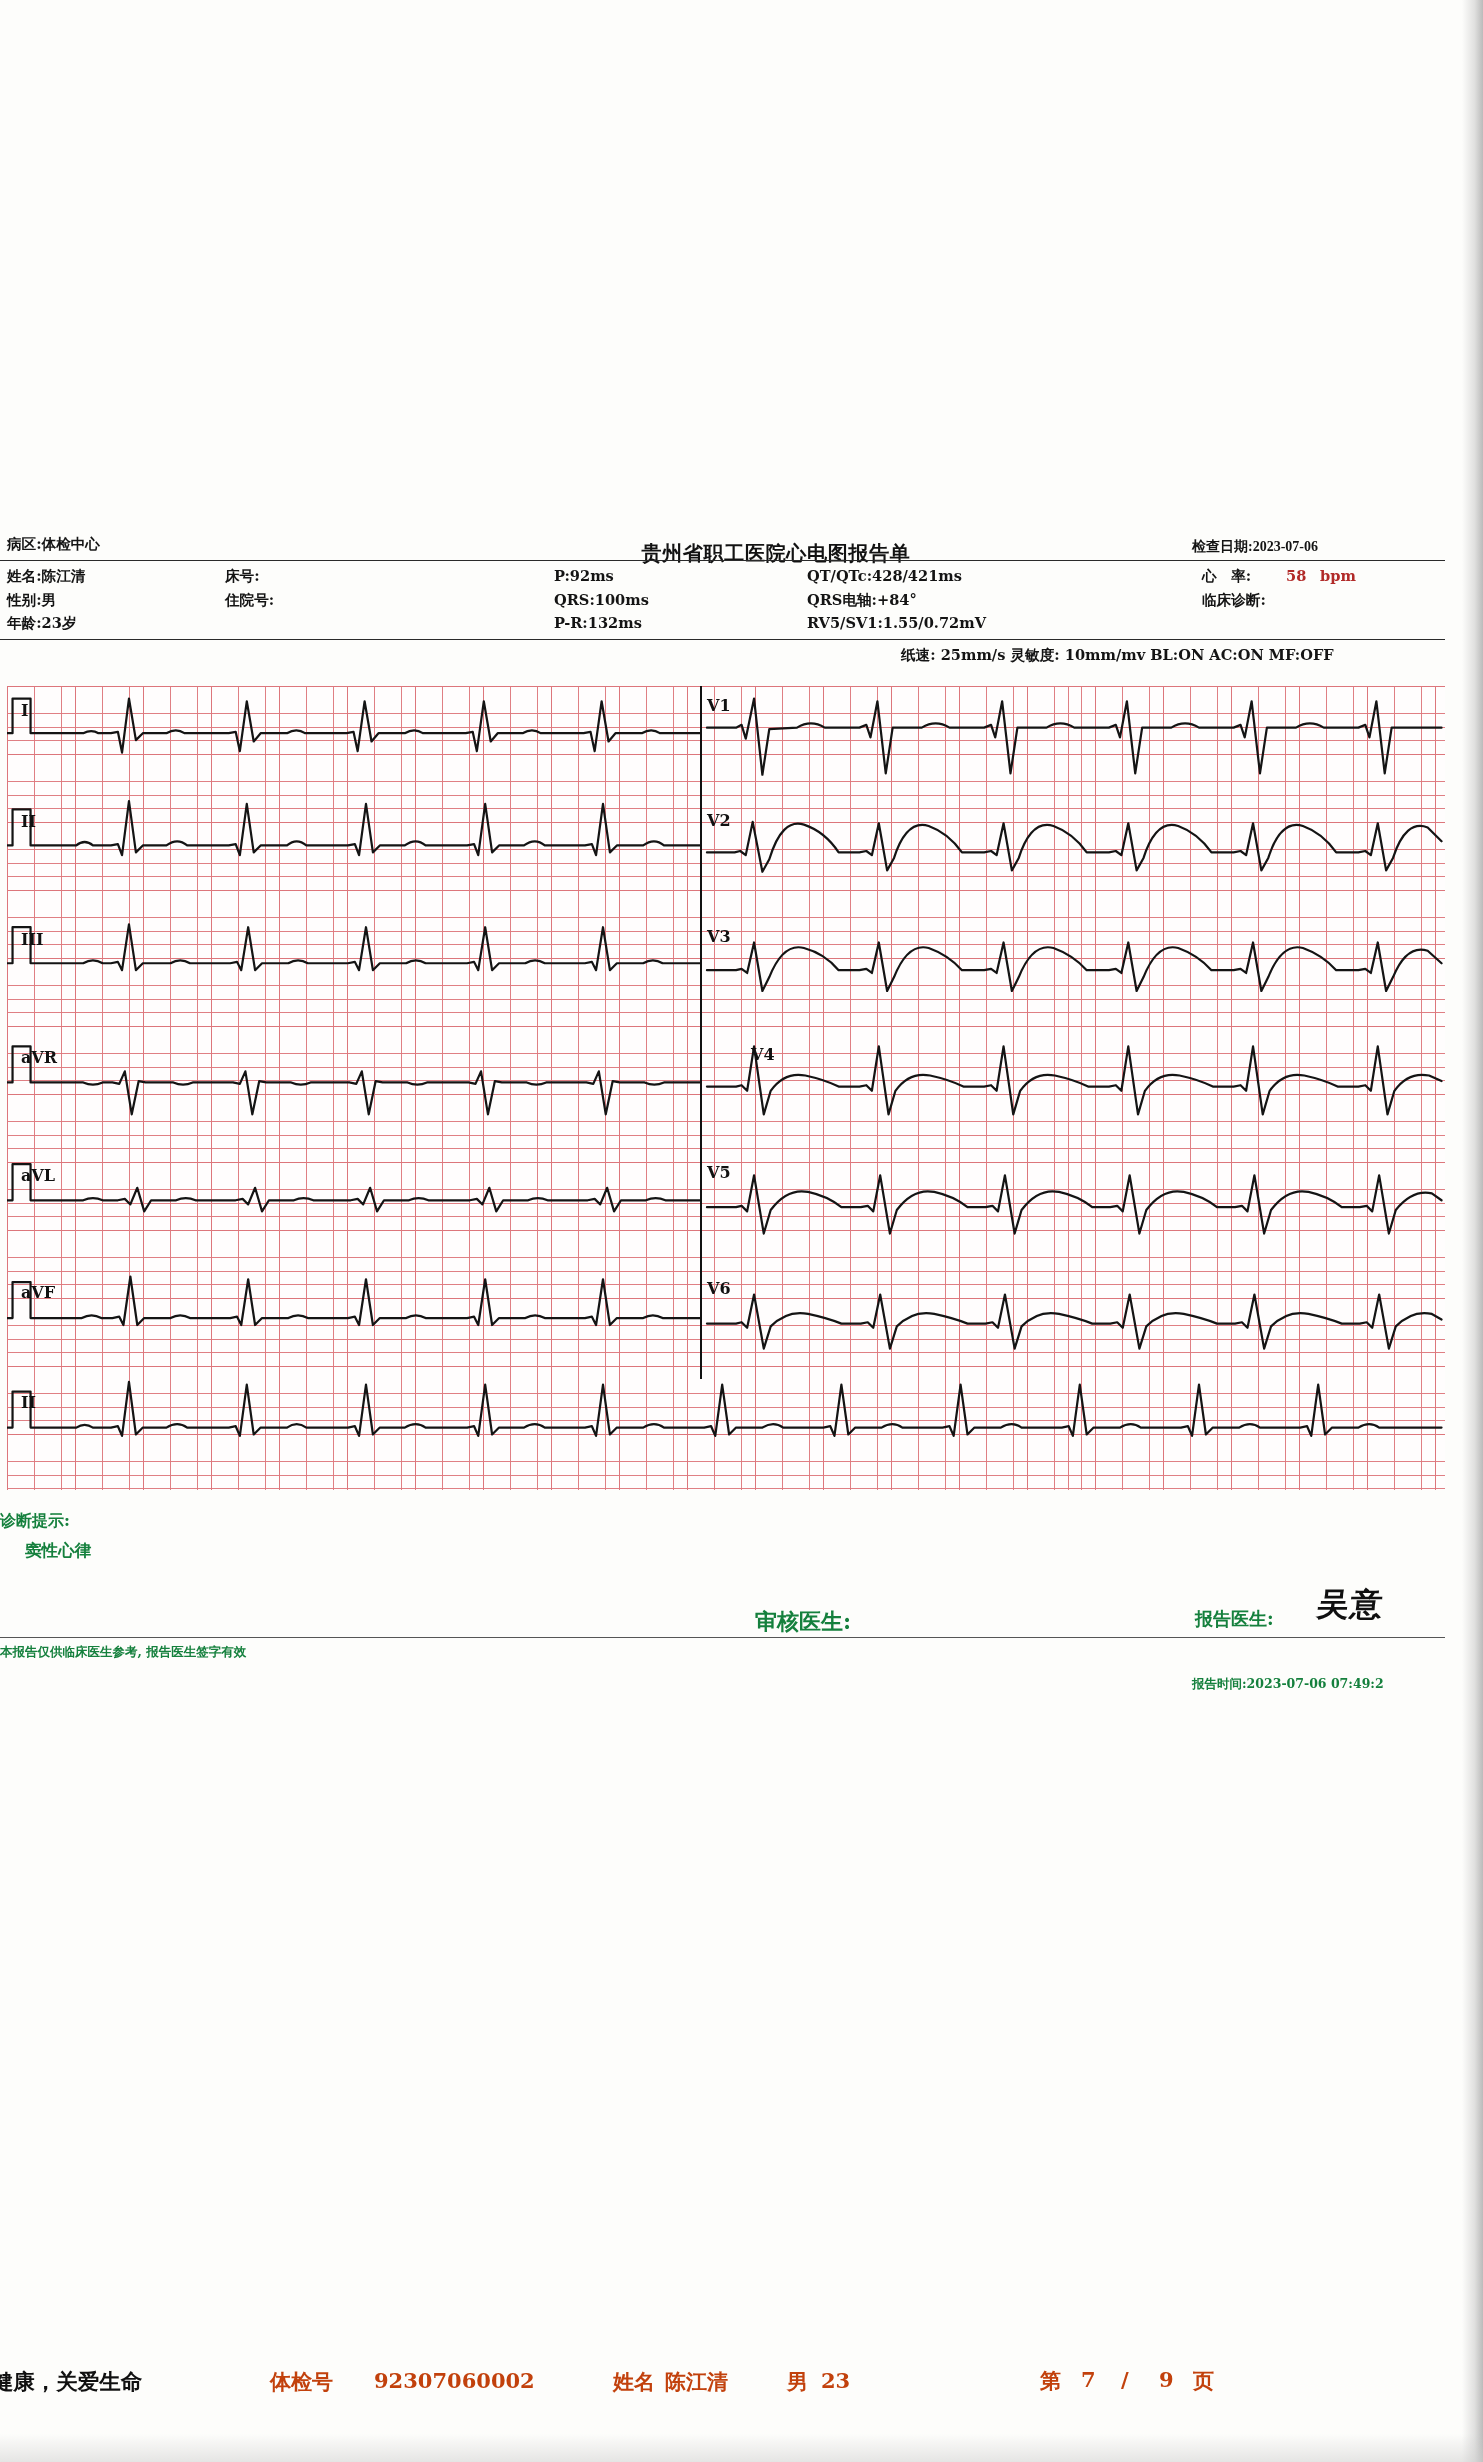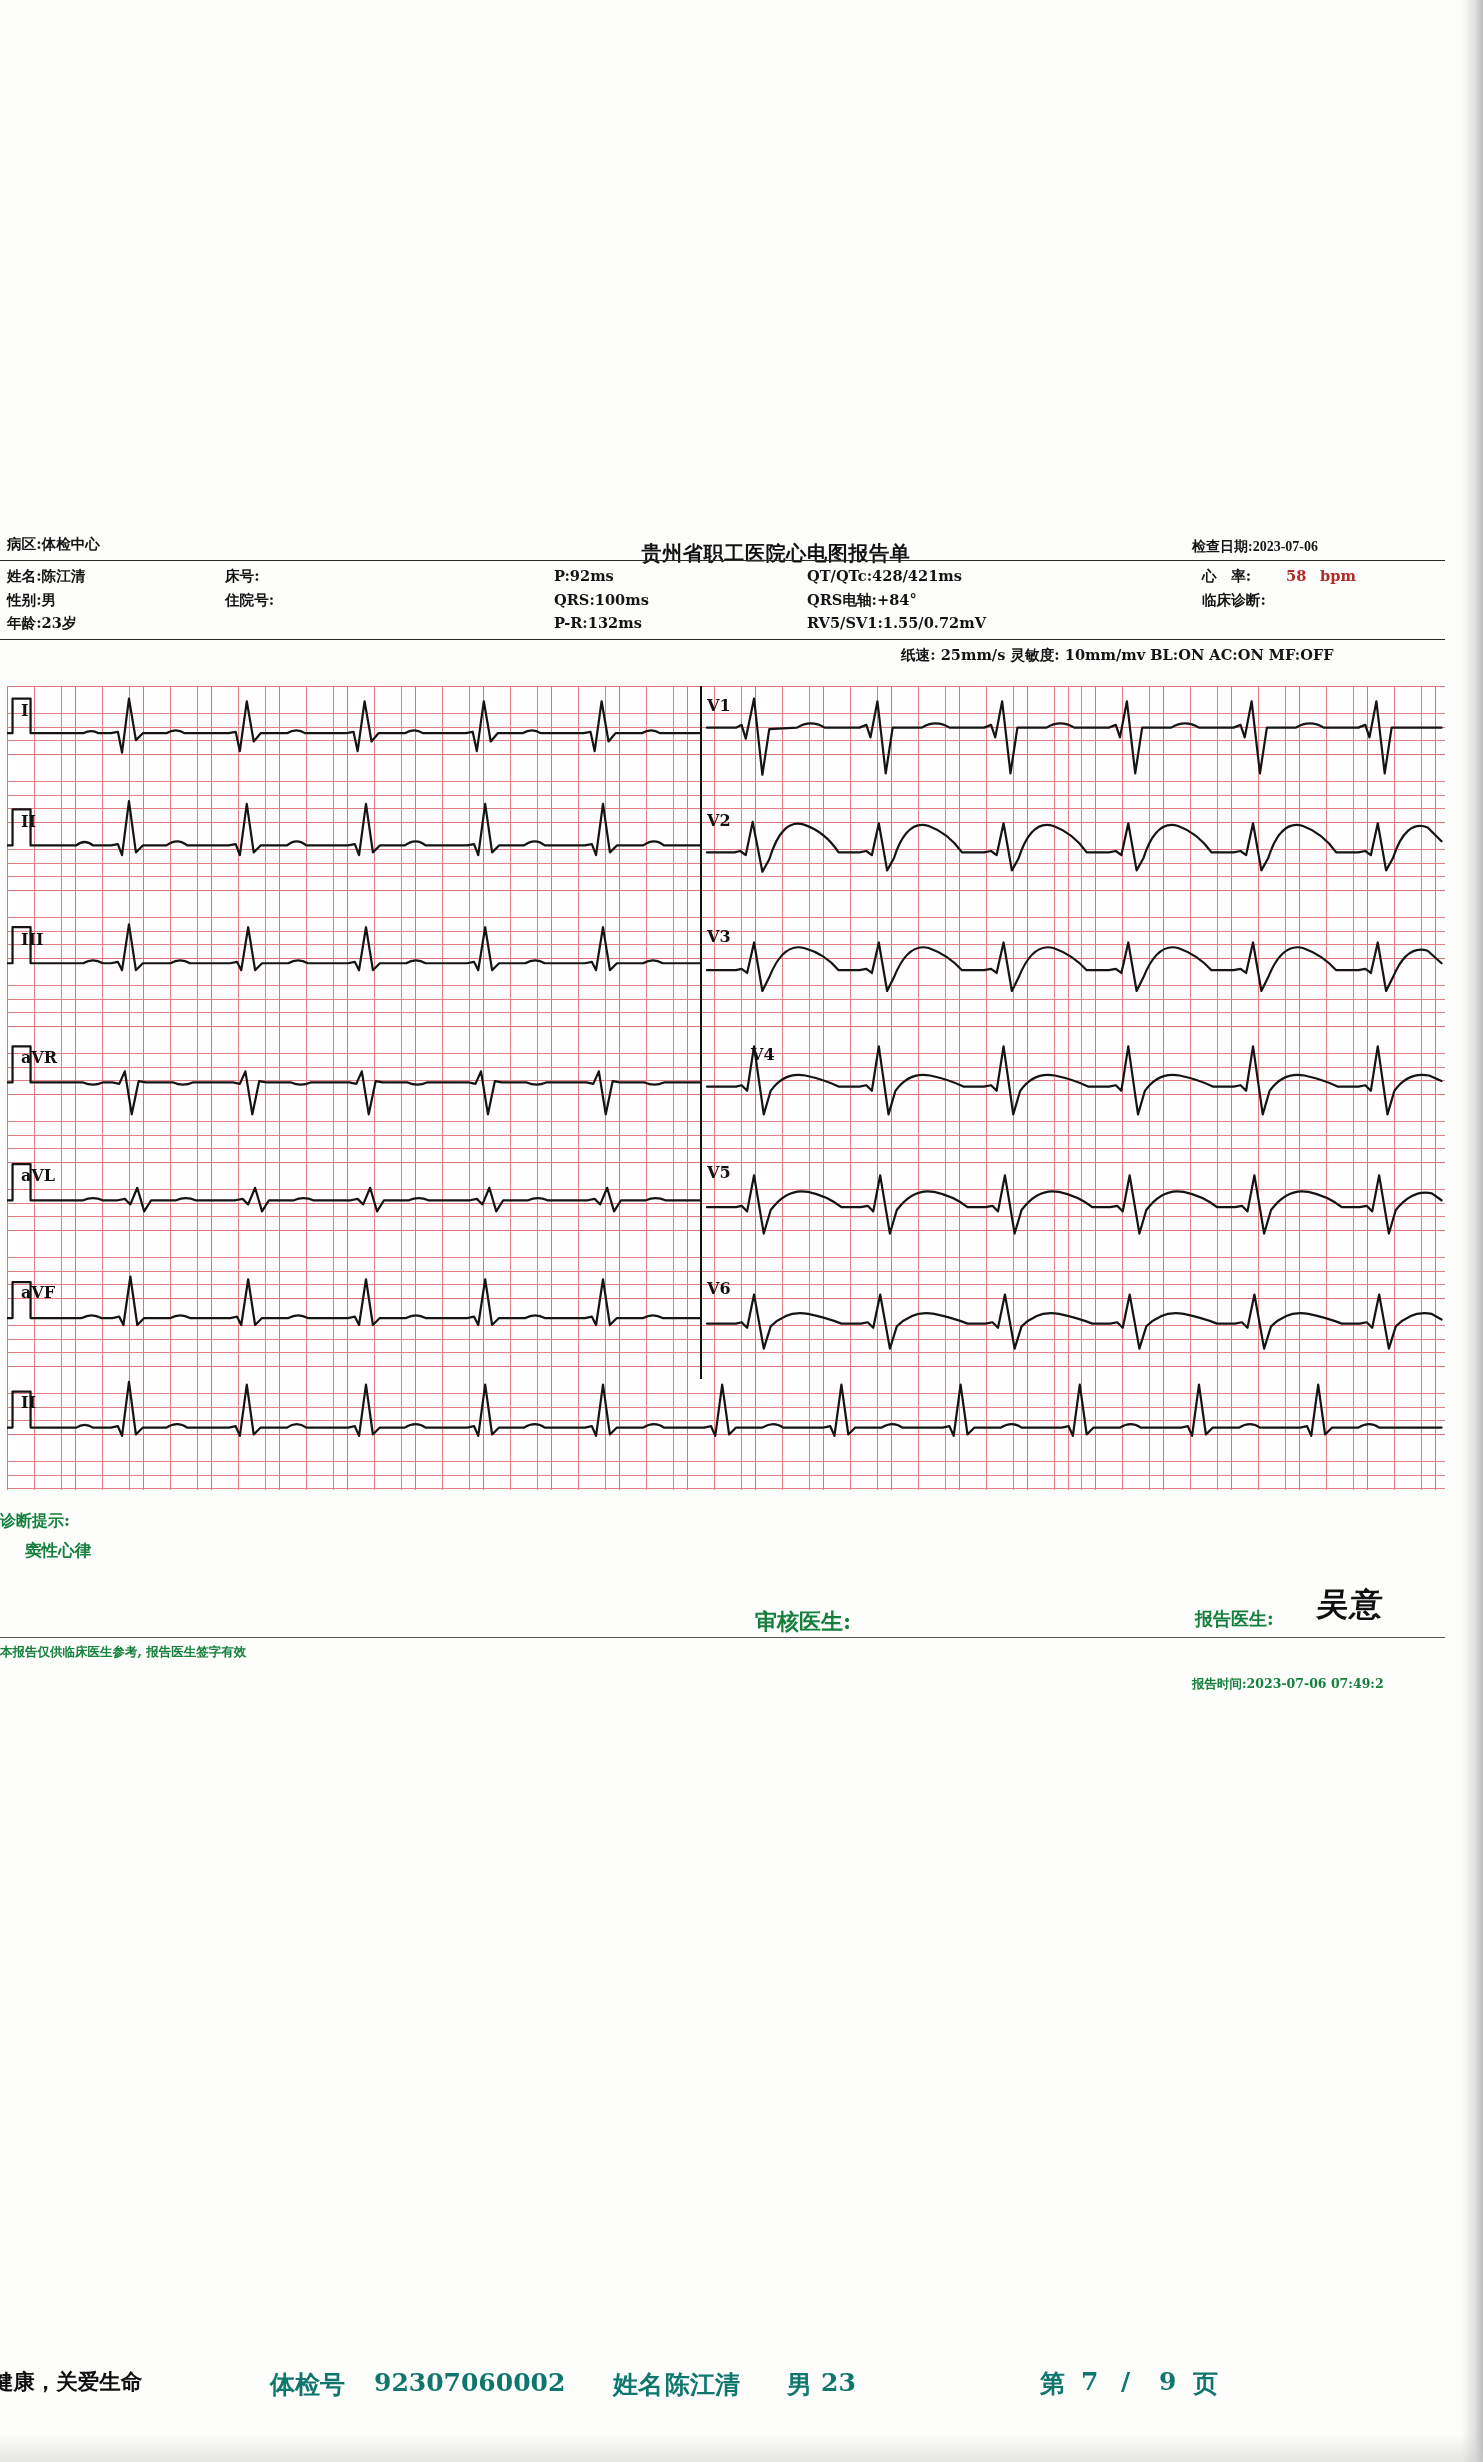--- a/index.html
+++ b/index.html
@@ -76,21 +76,21 @@
     transform:skewX(-6deg);
   }
 
   
   .bottom{
     position:absolute;left:0;top:2342px;width:1305px;height:83px;
   }
   .bottom .b-txt{
     position:absolute;
     font-family:"DejaVu Serif","Liberation Serif",serif;
-    font-size:25px;font-weight:bold;color:#0f766e;white-space:nowrap;
+    font-size:21px;font-weight:bold;color:#c2410c;white-space:nowrap;
   }
   .bottom .brand{
     font-size:21.5px;font-weight:bold;color:#101010;
   }
   .page-num{font-size:22px;}
 </style>
 </head>
 <body>
 
 <div class="page">

